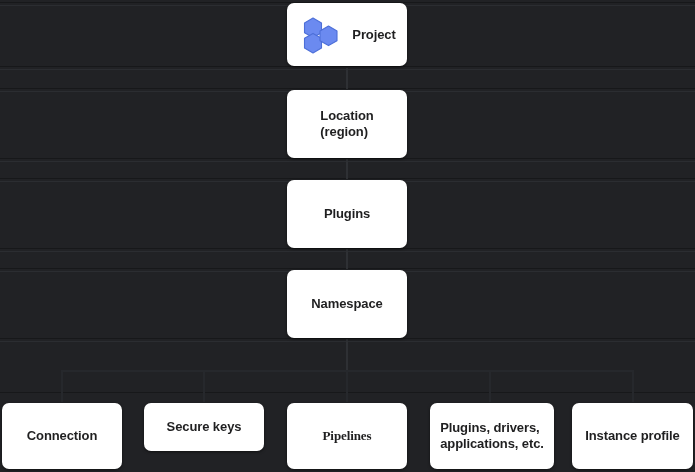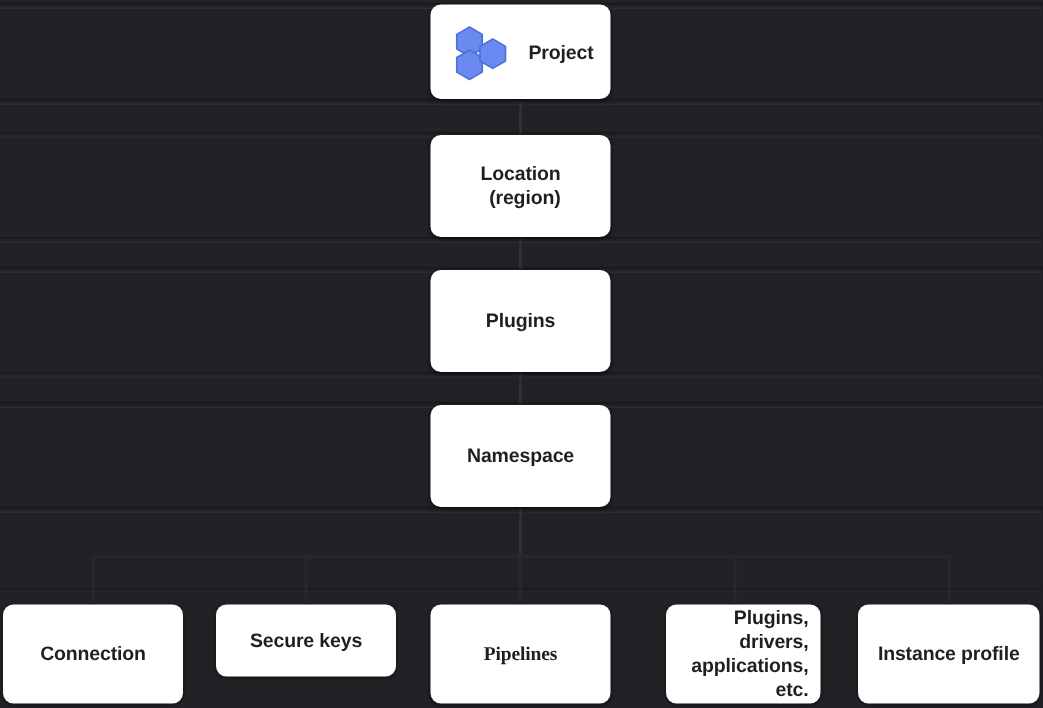--- a/index.html
+++ b/index.html
@@ -50,21 +50,21 @@
     display: flex;
     align-items: center;
     justify-content: center;
     box-sizing: border-box;
   }
   .card .label {
     color: #1f1f20;
     font-size: 13px;
     font-weight: bold;
     line-height: 16px;
-    text-align: right;
+    text-align: left;
     white-space: pre-line;
     letter-spacing: -0.1px;
   }
 
   
   .card.root {
     flex-direction: row;
     gap: 10px;
     padding-left: 4px;
   }
@@ -143,21 +143,21 @@
   </div>
 
   <div class="card leaf" style="left:144px; top:403px; width:120px; height:48px;">
     <span class="label">Secure keys</span>
   </div>
 
   <div class="card leaf" style="left:287px; top:403px; width:120px; height:66px;font-family:Liberation Serif, serif;">
     <span class="label">Pipelines</span>
   </div>
 
-  <div class="card leaf" style="left:444px; top:403px; width:103px; height:66px;">
+  <div class="card leaf" style="left:430px; top:403px; width:124px; height:66px;">
     <span class="label">Plugins, drivers,
 applications, etc.</span>
   </div>
 
   <div class="card leaf" style="left:572px; top:403px; width:121px; height:66px;">
     <span class="label">Instance profile</span>
   </div>
 
 </div>
 

